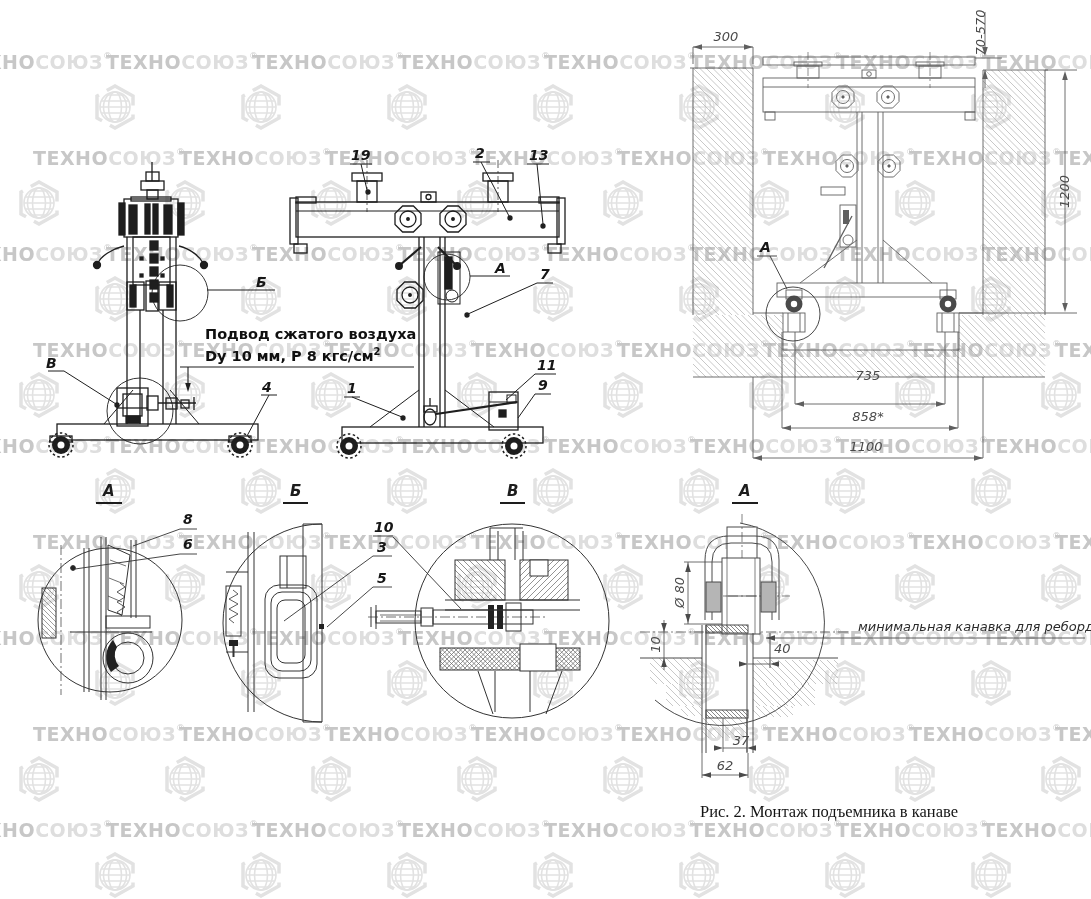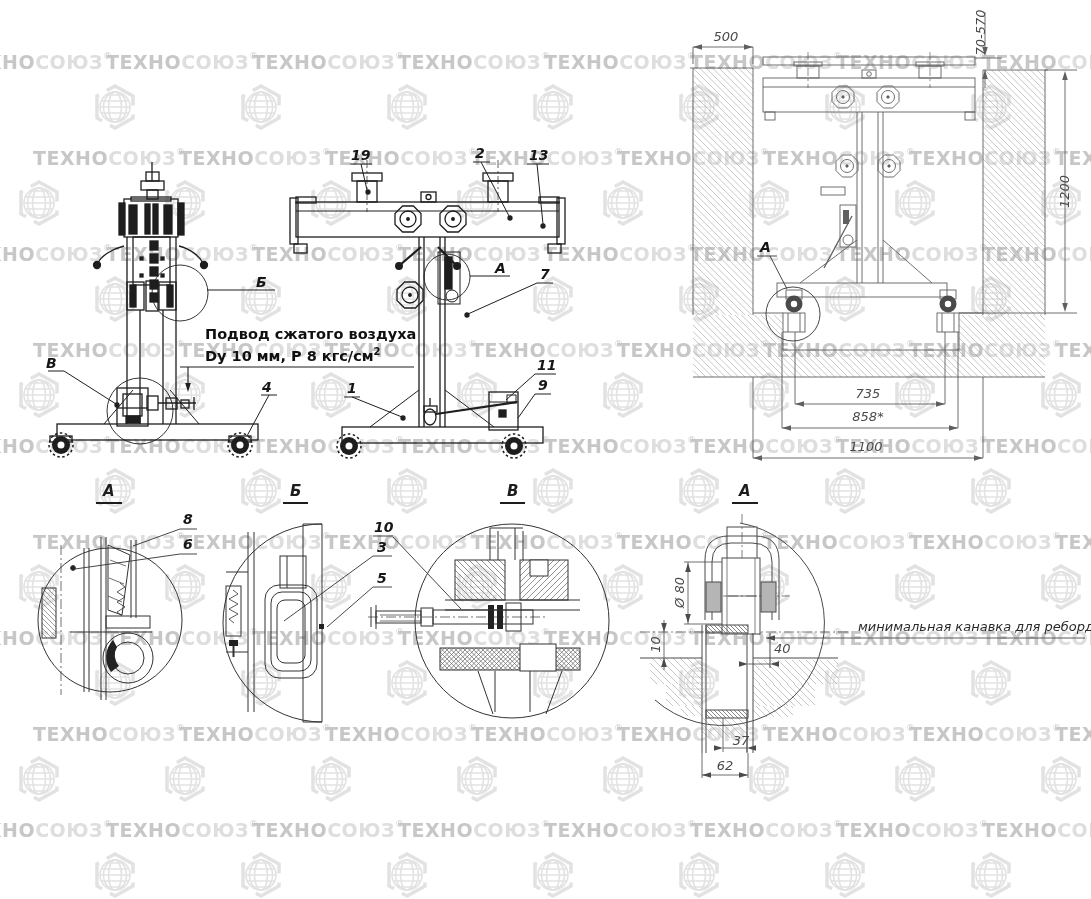--- a/index.html
+++ b/index.html
@@ -1394,24 +1394,24 @@
   <span class="lbl co" style="left:540px;top:266px">7</span>
   <span class="lbl co" style="left:347px;top:380px">1</span>
   <span class="lbl co" style="left:537px;top:357px">11</span>
   <span class="lbl co" style="left:538px;top:377px">9</span>
 
   <div class="lbl air" style="left:205px;top:325px">
     <div>Подвод сжатого воздуха</div>
     <div><span>Dy 10 мм, P 8 кгс/см</span><sup>2</sup></div>
   </div>
 
-  <span class="lbl dim" style="left:706px;top:29px;width:40px">500</span>
+  <span class="lbl dim" style="left:706px;top:29px;width:40px">300</span>
   <span class="lbl dim rot" style="left:954px;top:25px;width:52px">70-570</span>
   <span class="lbl dim rot" style="left:1040px;top:184px;width:48px">1200</span>
-  <span class="lbl dim" style="left:848px;top:386px;width:40px">735</span>
+  <span class="lbl dim" style="left:848px;top:368px;width:40px">735</span>
   <span class="lbl dim" style="left:846px;top:409px;width:44px">858*</span>
   <span class="lbl dim" style="left:844px;top:439px;width:44px">1100</span>
   <span class="lbl co" style="left:760px;top:239px">А</span>
 
   <span class="lbl dt" style="left:96px;top:482px">А</span>
   <span class="lbl co" style="left:183px;top:511px">8</span>
   <span class="lbl co" style="left:183px;top:536px">6</span>
 
   <span class="lbl dt" style="left:283px;top:482px">Б</span>
   <span class="lbl co" style="left:374px;top:519px">10</span>
@@ -1421,13 +1421,14 @@
   <span class="lbl dt" style="left:500px;top:482px">В</span>
 
   <span class="lbl dt" style="left:732px;top:482px">А</span>
   <span class="lbl dim rot" style="left:654px;top:585px;width:50px">Ø 80</span>
   <span class="lbl dim rot" style="left:641px;top:637px;width:28px">10</span>
   <span class="lbl dim" style="left:774px;top:641px">40</span>
   <span class="lbl dim" style="left:723px;top:733px;width:36px">37</span>
   <span class="lbl dim" style="left:713px;top:758px;width:24px">62</span>
   <span class="lbl note" style="left:858px;top:619px">минимальная канавка для реборды</span>
 
+  <span class="lbl cap" style="left:700px;top:802px">Рис. 2. Монтаж подъемника в канаве</span>
 </div>
 
 </body></html>

